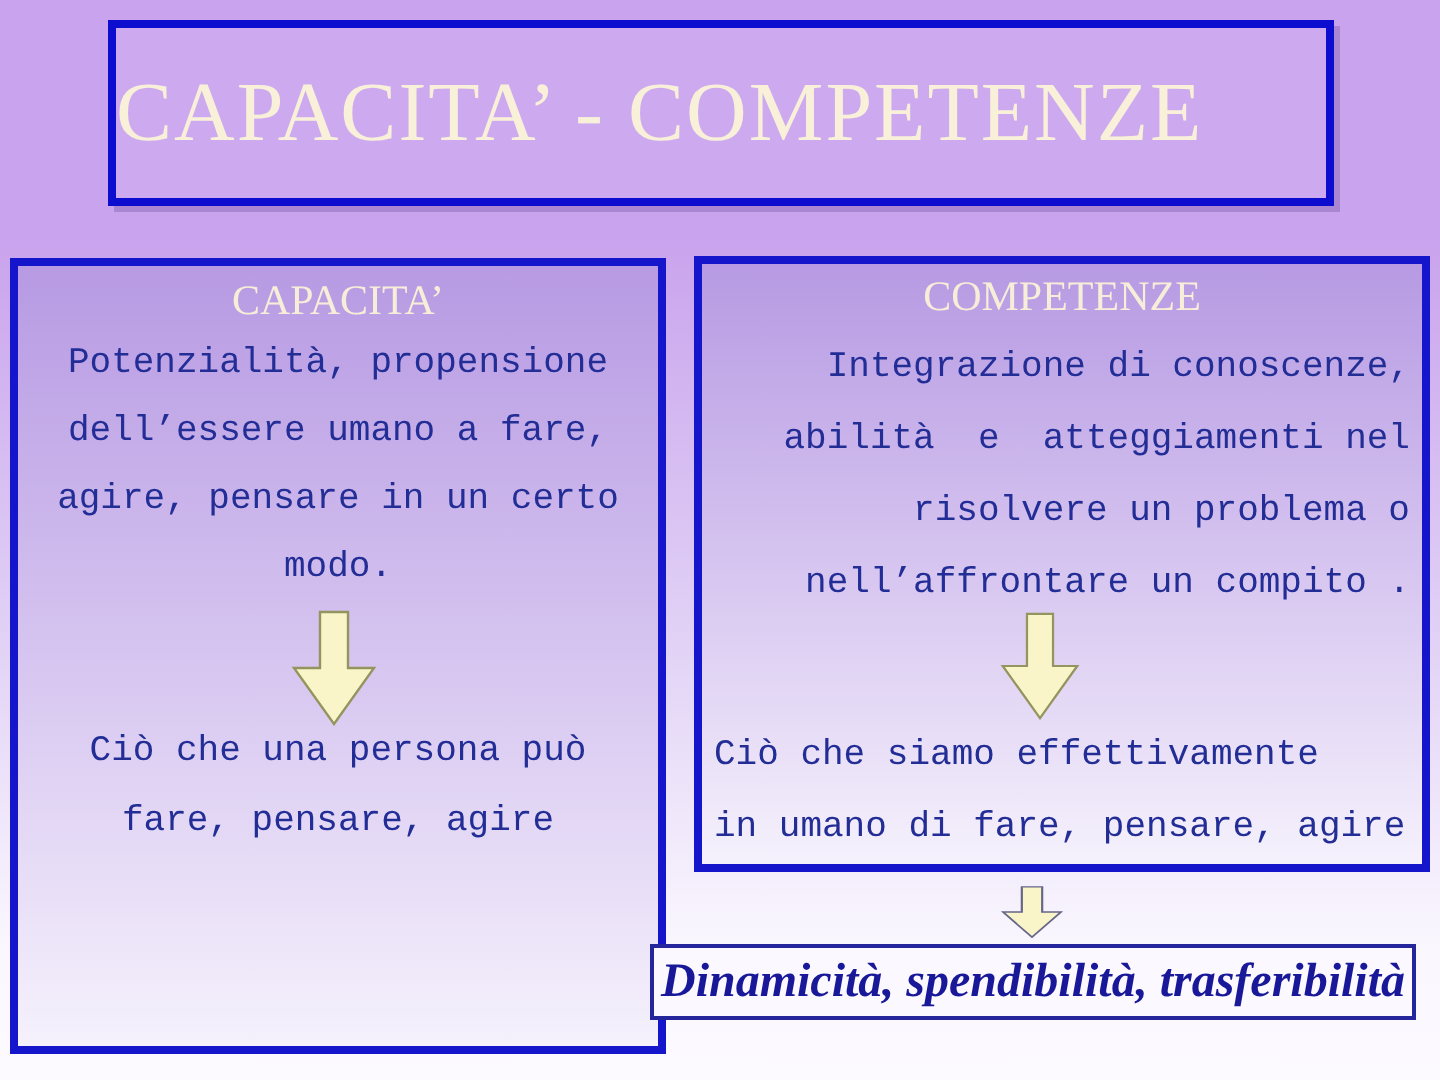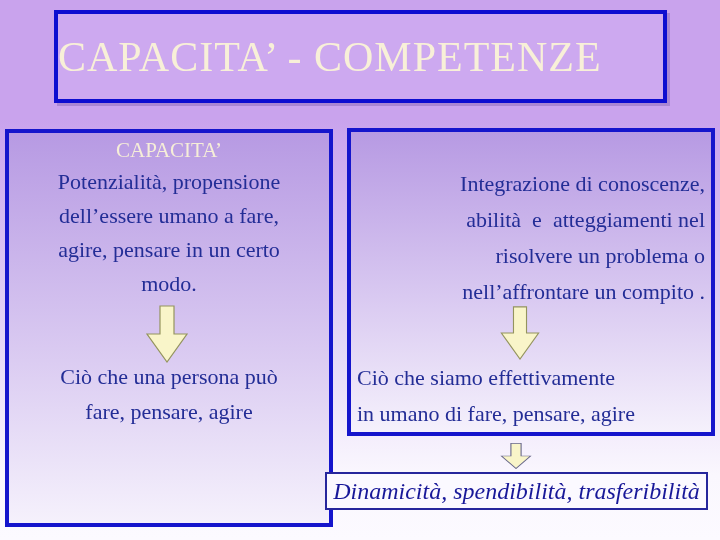--- a/index.html
+++ b/index.html
@@ -41,22 +41,23 @@
     text-align: center;
     font-size: 21px;
     color: #f6eed8;
   }
   .panel-left  .panel-header { top: 5px; }
   .panel-right .panel-header { top: 4px; }
   .panel-text {
     position: absolute;
     left: 0; right: 0;
     color: #232d96;
-    font-size: 22px;
+    font-size: 18px;
     white-space: pre-wrap;
+    font-family: Liberation Mono, monospace;
   }
   .center { text-align: center; }
   .leftal { text-align: left; padding: 0 6px; }
   .panel-left  .body       { top: 32px;  line-height: 34px; }
   .panel-left  .conclusion { top: 226px; line-height: 35px; }
   .panel-right .body       { top: 34px;  line-height: 36px; text-align: right; }
   .panel-right .conclusion { top: 228px; line-height: 36px; }
   .arrow { position: absolute; }
   .arrow-in-left  { left: 136px; top: 172px; }
   .arrow-in-right { left: 148px; top: 174px; }
@@ -65,21 +66,21 @@
     position: absolute;
     left: 325px; top: 472px;
     width: 383px; height: 38px;
     box-sizing: border-box;
     border: 2px solid #26269c;
     background: #fbf9ff;
     display: flex; align-items: center; justify-content: center;
   }
   .footer-text {
     font-size: 24px;
-    font-weight: normal;
+    font-weight: bold;
     font-style: italic;
     color: #181899;
     white-space: nowrap;
   }
 </style>
 </head>
 <body>
 
 <div class="slide">
 
@@ -94,20 +95,21 @@
 agire, pensare in un certo
 modo.</div>
     <svg class="arrow arrow-in-left" width="44" height="58" viewBox="0 0 44 58">
       <path d="M15 1 H29 V29 H42 L22 57 L2 29 H15 Z" fill="#f9f5c9" stroke="#94945e" stroke-width="1.2"></path>
     </svg>
     <div class="panel-text conclusion center">Ciò che una persona può
 fare, pensare, agire</div>
   </div>
 
   <div class="panel panel-right">
+    <div class="panel-header">COMPETENZE</div>
     <div class="panel-text body leftal">Integrazione di conoscenze,
 abilità  e  atteggiamenti nel
 risolvere un problema o
 nell’affrontare un compito .</div>
     <svg class="arrow arrow-in-right" width="42" height="54" viewBox="0 0 44 58">
       <path d="M15 1 H29 V29 H42 L22 57 L2 29 H15 Z" fill="#f9f5c9" stroke="#94945e" stroke-width="1.2"></path>
     </svg>
     <div class="panel-text conclusion leftal">Ciò che siamo effettivamente
 in umano di fare, pensare, agire</div>
   </div>

